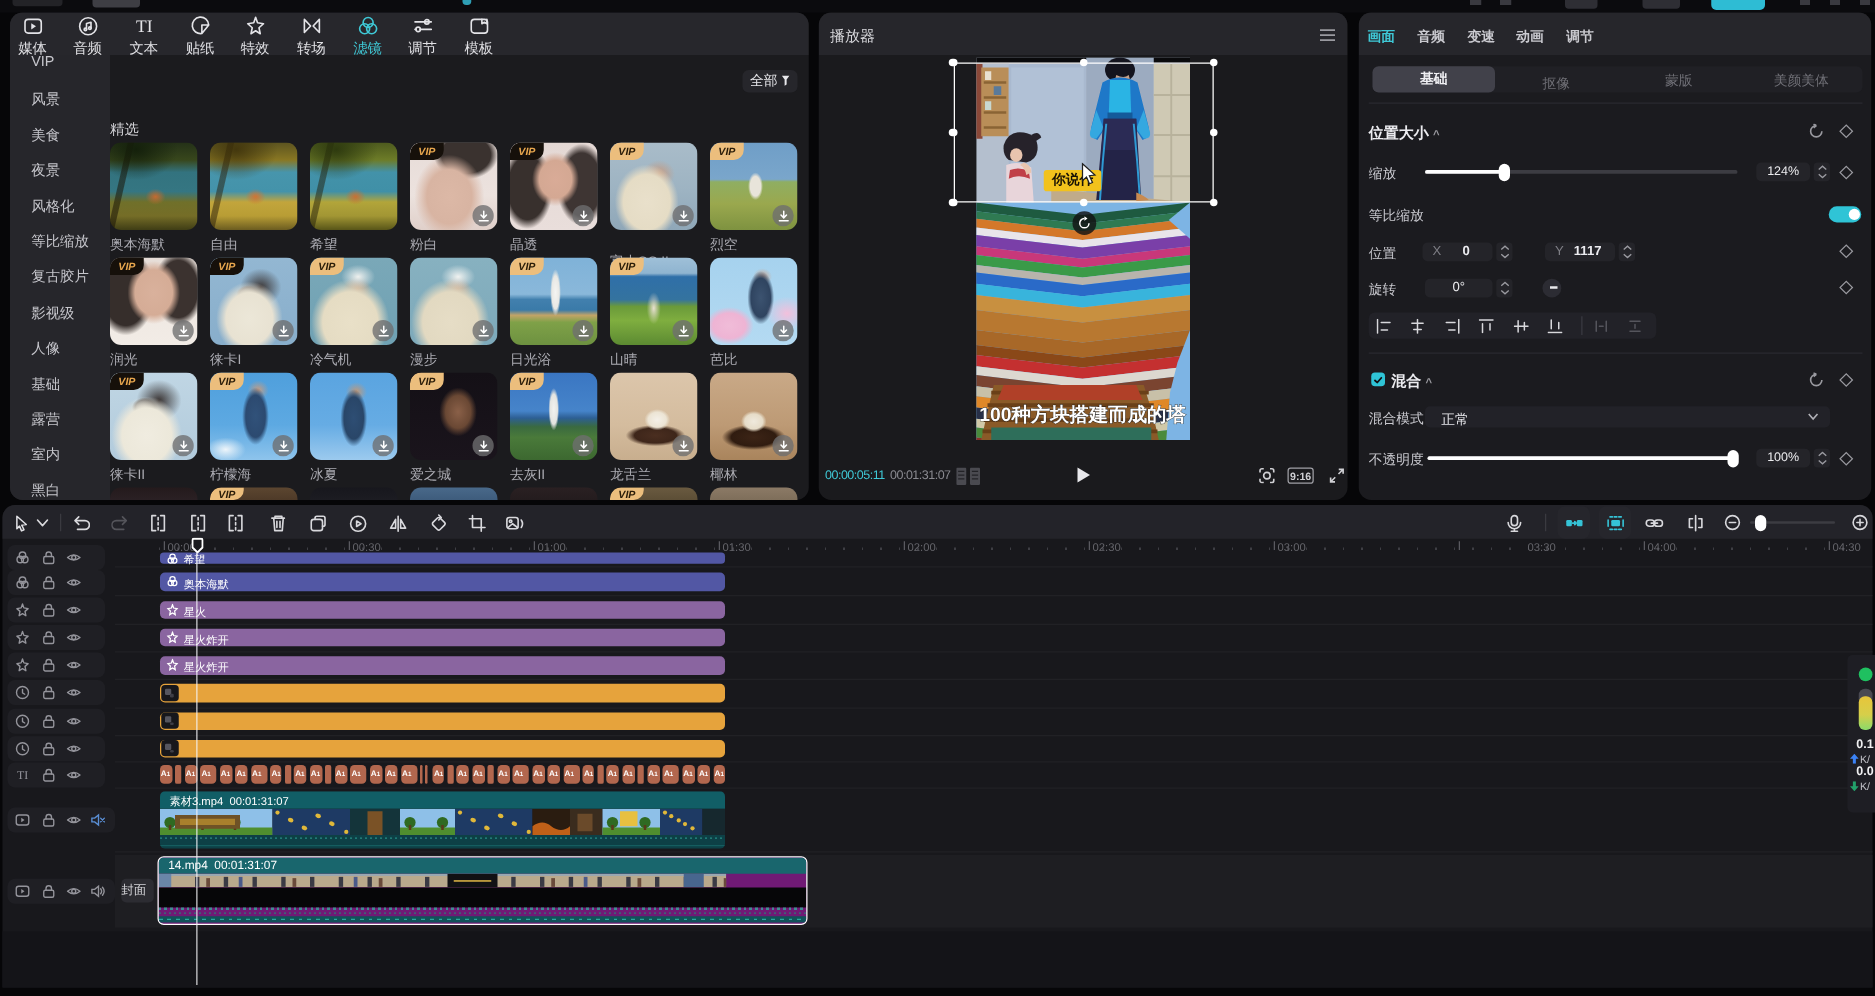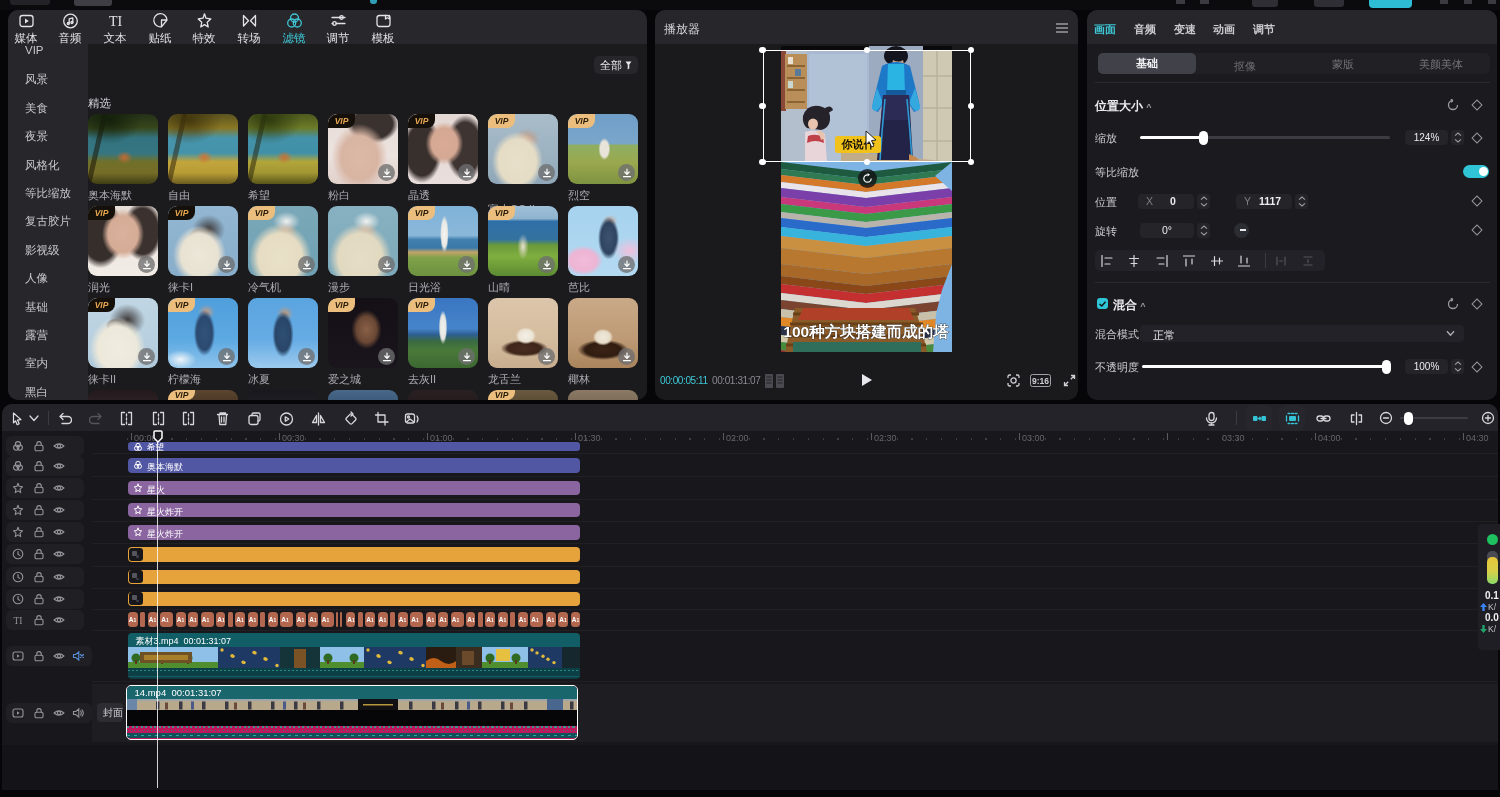--- a/index.html
+++ b/index.html
@@ -773,21 +773,21 @@
     <path d="M3.8 5.2 V3.8 A2.2 2.2 0 0 1 8.2 3.8 V5.2" stroke="#94949b" stroke-width="1.1" fill="none" stroke-linecap="round" stroke-linejoin="round"></path>
   </svg>
 <svg class="abs" style="left:53px;top:707.0px" width="12" height="12" viewBox="0 0 12 12">
     <path d="M1 6 Q6 1.8 11 6 Q6 10.2 1 6 Z" stroke="#94949b" stroke-width="1.1" fill="none" stroke-linecap="round" stroke-linejoin="round"></path>
     <circle cx="6" cy="6" r="1.6" stroke="#94949b" stroke-width="1.1" fill="none" stroke-linecap="round" stroke-linejoin="round"></circle>
   </svg>
 <svg class="abs" style="left:72px;top:707.0px" width="12" height="12" viewBox="0 0 12 12">
     <path d="M1.5 4.5 H3.8 L6.8 2 V10 L3.8 7.5 H1.5 Z" stroke="#94949b" stroke-width="1.1" fill="none" stroke-linecap="round"></path>
     <path d="M8.5 4 q1.6 2 0 4 M10 2.8 q2.6 3.2 0 6.4" stroke="#94949b" stroke-width="1.1" fill="none" stroke-linecap="round"></path>
   </svg>
-<div class="abs" style="left:97px;top:703px;width:26px;height:19px;background:#2c2c32;border-radius:4px;color:#d4d4d8;font-size:10px;text-align:right;line-height:19px">封面</div>
+<div class="abs" style="left:97px;top:703px;width:26px;height:19px;background:#2c2c32;border-radius:4px;color:#d4d4d8;font-size:10px;text-align:left;line-height:19px">封面</div>
 <div class="clip" style="left:127.5px;top:441.5px;width:452.5px;height:9px;background:#5257a4;border-radius:3px"></div>
 <svg class="abs" style="left:133px;top:442px" width="10" height="10" viewBox="0 0 10 10">
     <circle cx="5" cy="3.4" r="2.1" stroke="#fff" stroke-width="1" fill="none"></circle>
     <circle cx="3.6" cy="6.3" r="2.1" stroke="#fff" stroke-width="1" fill="none"></circle>
     <circle cx="6.4" cy="6.3" r="2.1" stroke="#fff" stroke-width="1" fill="none"></circle>
   </svg>
 <div class="ctext" style="left:147px;top:441.5px;font-size:8.5px">希望</div>
 <div class="clip" style="left:127.5px;top:458px;width:452.5px;height:14.5px;background:#5257a4"></div>
 <svg class="abs" style="left:133px;top:460px" width="10" height="10" viewBox="0 0 10 10">
     <circle cx="5" cy="3.4" r="2.1" stroke="#fff" stroke-width="1" fill="none"></circle>
@@ -951,21 +951,21 @@
       <circle cx="415" cy="9.3" r="1.7" fill="#e0b83a"></circle>
       <circle cx="426" cy="15.6" r="1.7" fill="#e0b83a"></circle>
       <circle cx="409" cy="5.899999999999999" r="1.7" fill="#e0b83a"></circle>
       <circle cx="420" cy="12.2" r="1.7" fill="#e0b83a"></circle>
       <rect x="434" y="0" width="19" height="21.5" fill="#16282e"></rect>
     </svg>
 <div class="abs" style="left:0;top:35.5px;width:100%;height:11px;background:#0d4046"></div>
 <div class="abs" style="left:0;top:37px;width:100%;height:1.6px;background:repeating-linear-gradient(90deg,#2a9a90 0 2px,rgba(0,0,0,0) 2px 4px);opacity:.85"></div>
 <div class="abs" style="left:0;top:43.5px;width:100%;height:1.2px;background:#1a6a6a;opacity:.7"></div>
 </div>
-<div class="abs" style="left:125.5px;top:684.5px;width:452px;height:55px;border:1.5px solid #fff;border-radius:5px;background:#be185d;overflow:hidden">
+<div class="abs" style="left:125.5px;top:684.5px;width:520px;height:55px;border:1.5px solid #fff;border-radius:5px;background:#701a75;overflow:hidden">
 <div class="abs" style="left:0;top:0;width:100%;height:13px;background:#19666d"></div>
 <div class="ctext" style="left:8px;top:1.5px;font-size:9.5px">14.mp4&nbsp;&nbsp;00:01:31:07</div>
 <svg class="abs" style="left:0;top:13px" width="454" height="11" viewBox="0 0 454 11">
       <rect width="454" height="11" fill="#b9a98c"></rect>
       <rect width="454" height="1.8" fill="#9aa6b0"></rect>
       <rect x="6" y="2.5" width="3.5" height="8" fill="#3a3a44"></rect>
       <rect x="29" y="2.5" width="3.5" height="8" fill="#3a3a44"></rect>
       <rect x="38" y="3.5" width="3" height="7" fill="#6a4a3a"></rect>
       <rect x="52" y="2.5" width="3.5" height="8" fill="#3a3a44"></rect>
       <rect x="64" y="2.5" width="3" height="8" fill="#4a5a8a"></rect>

